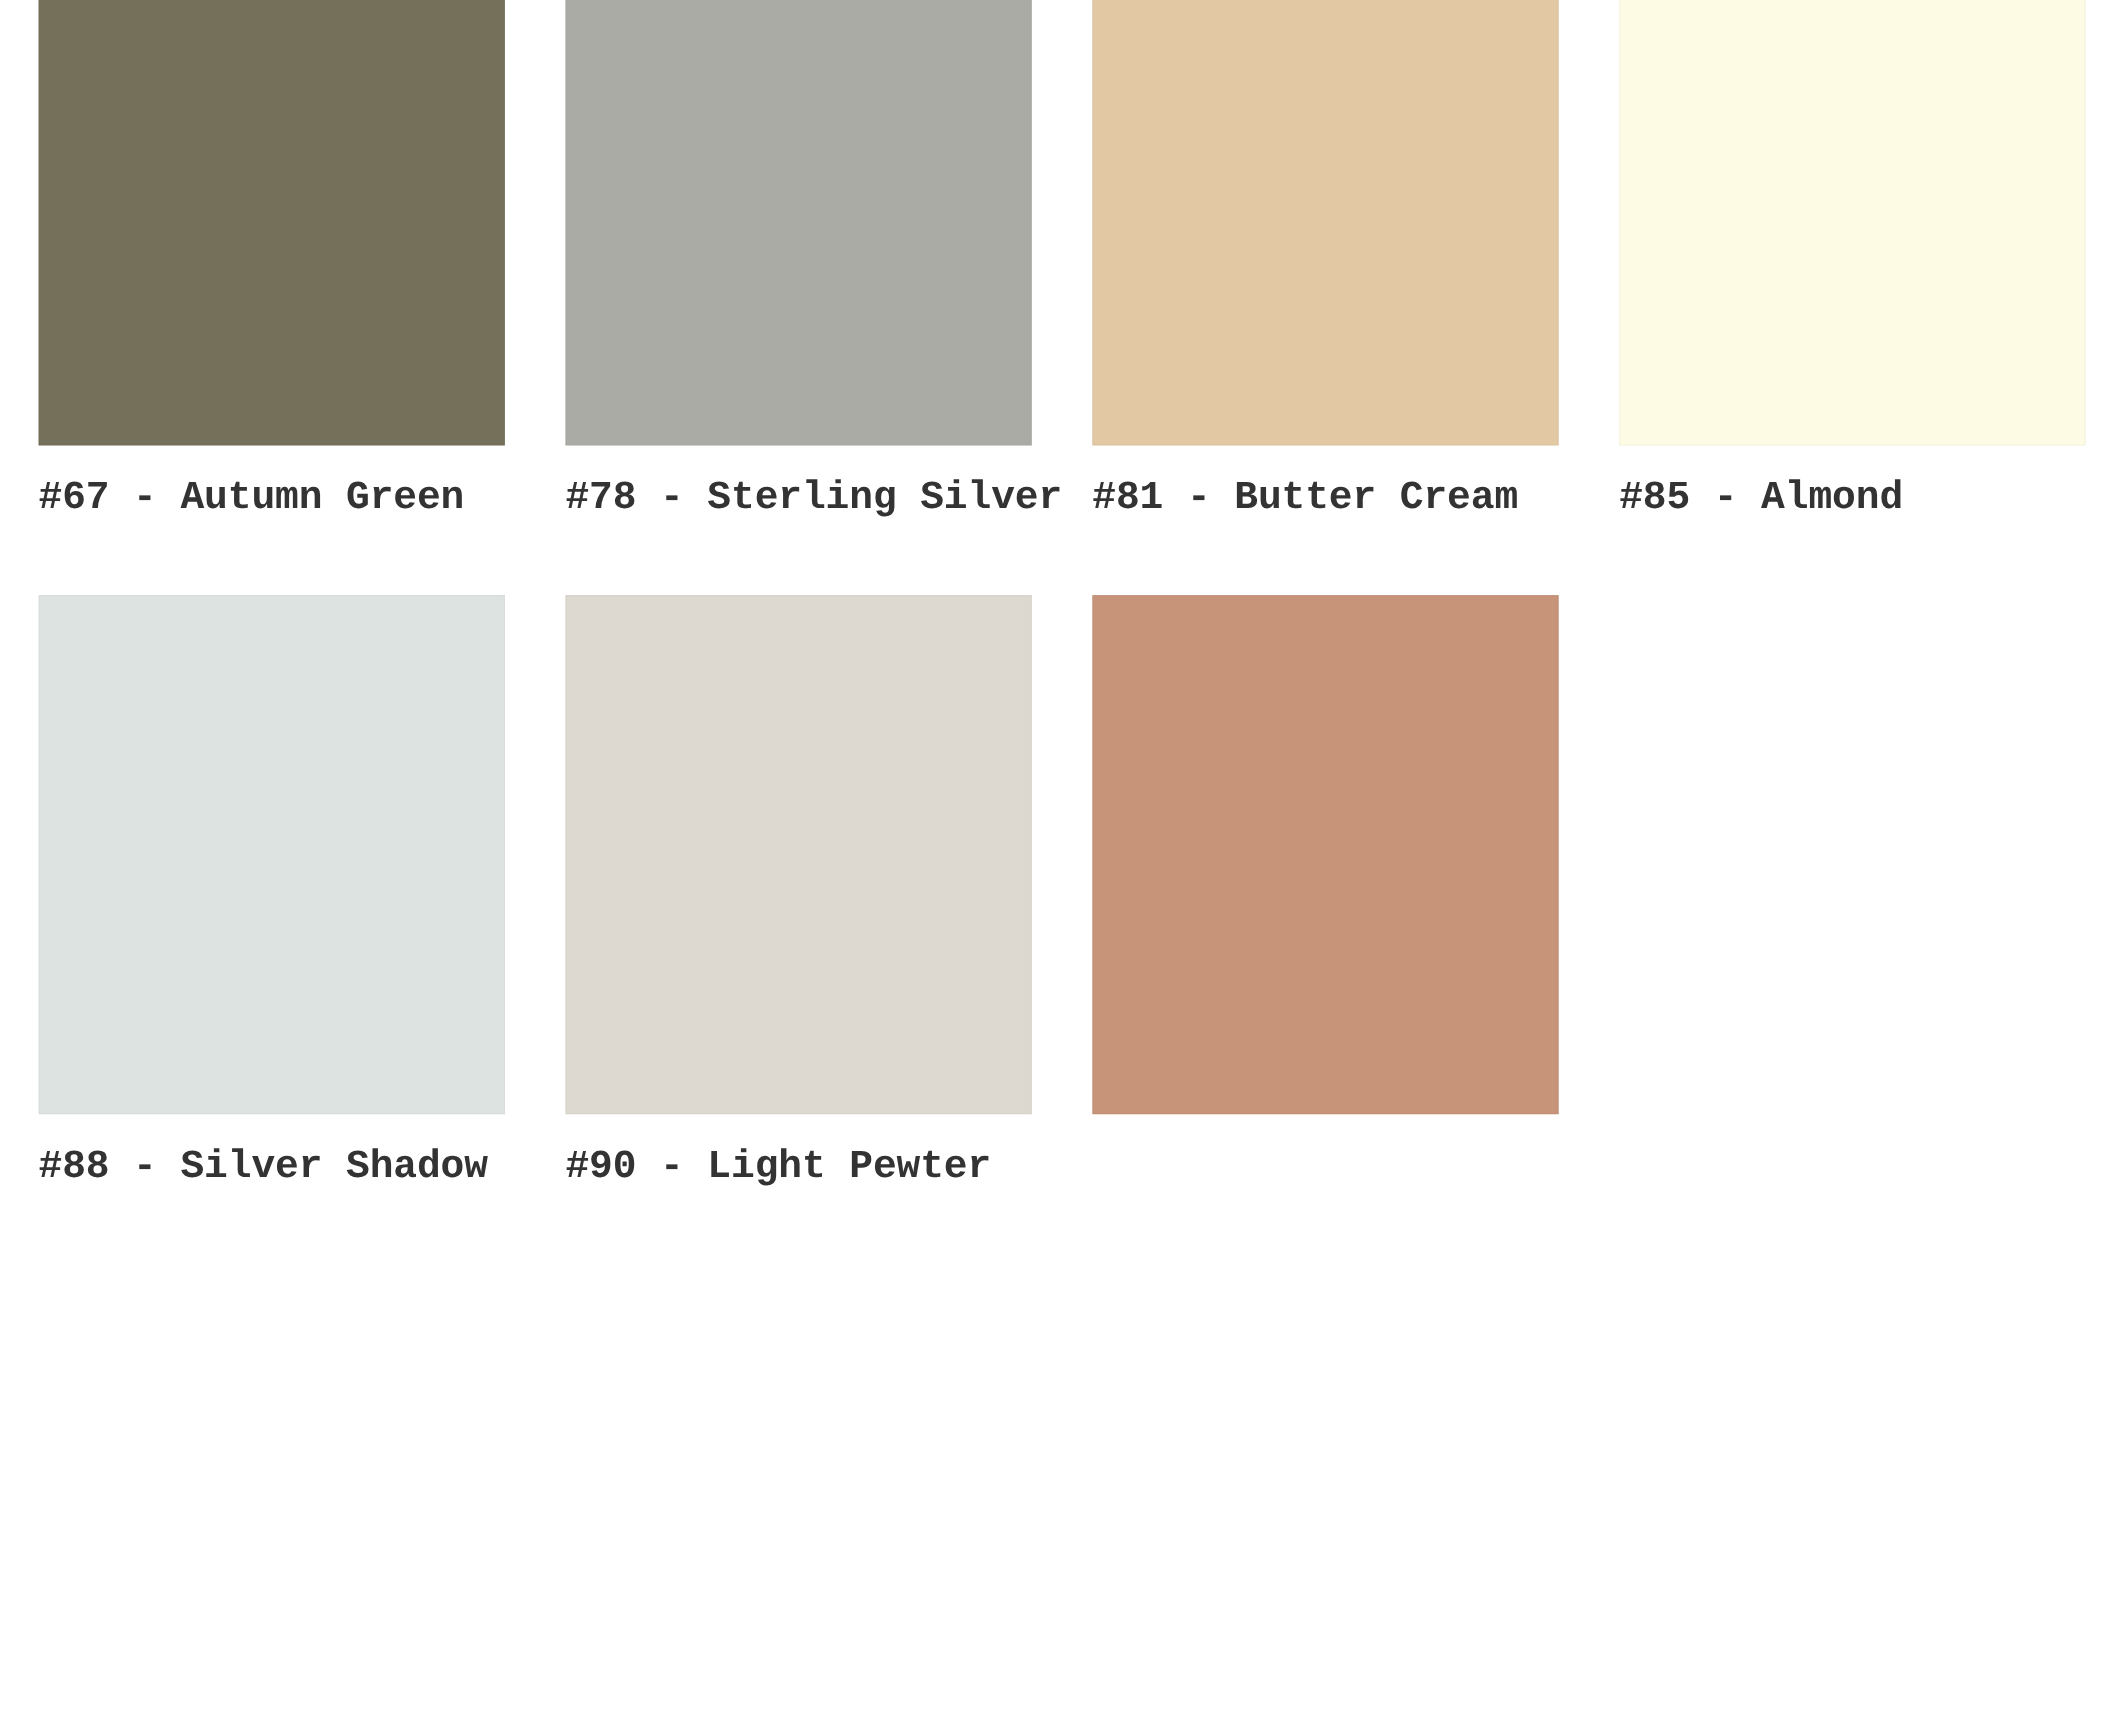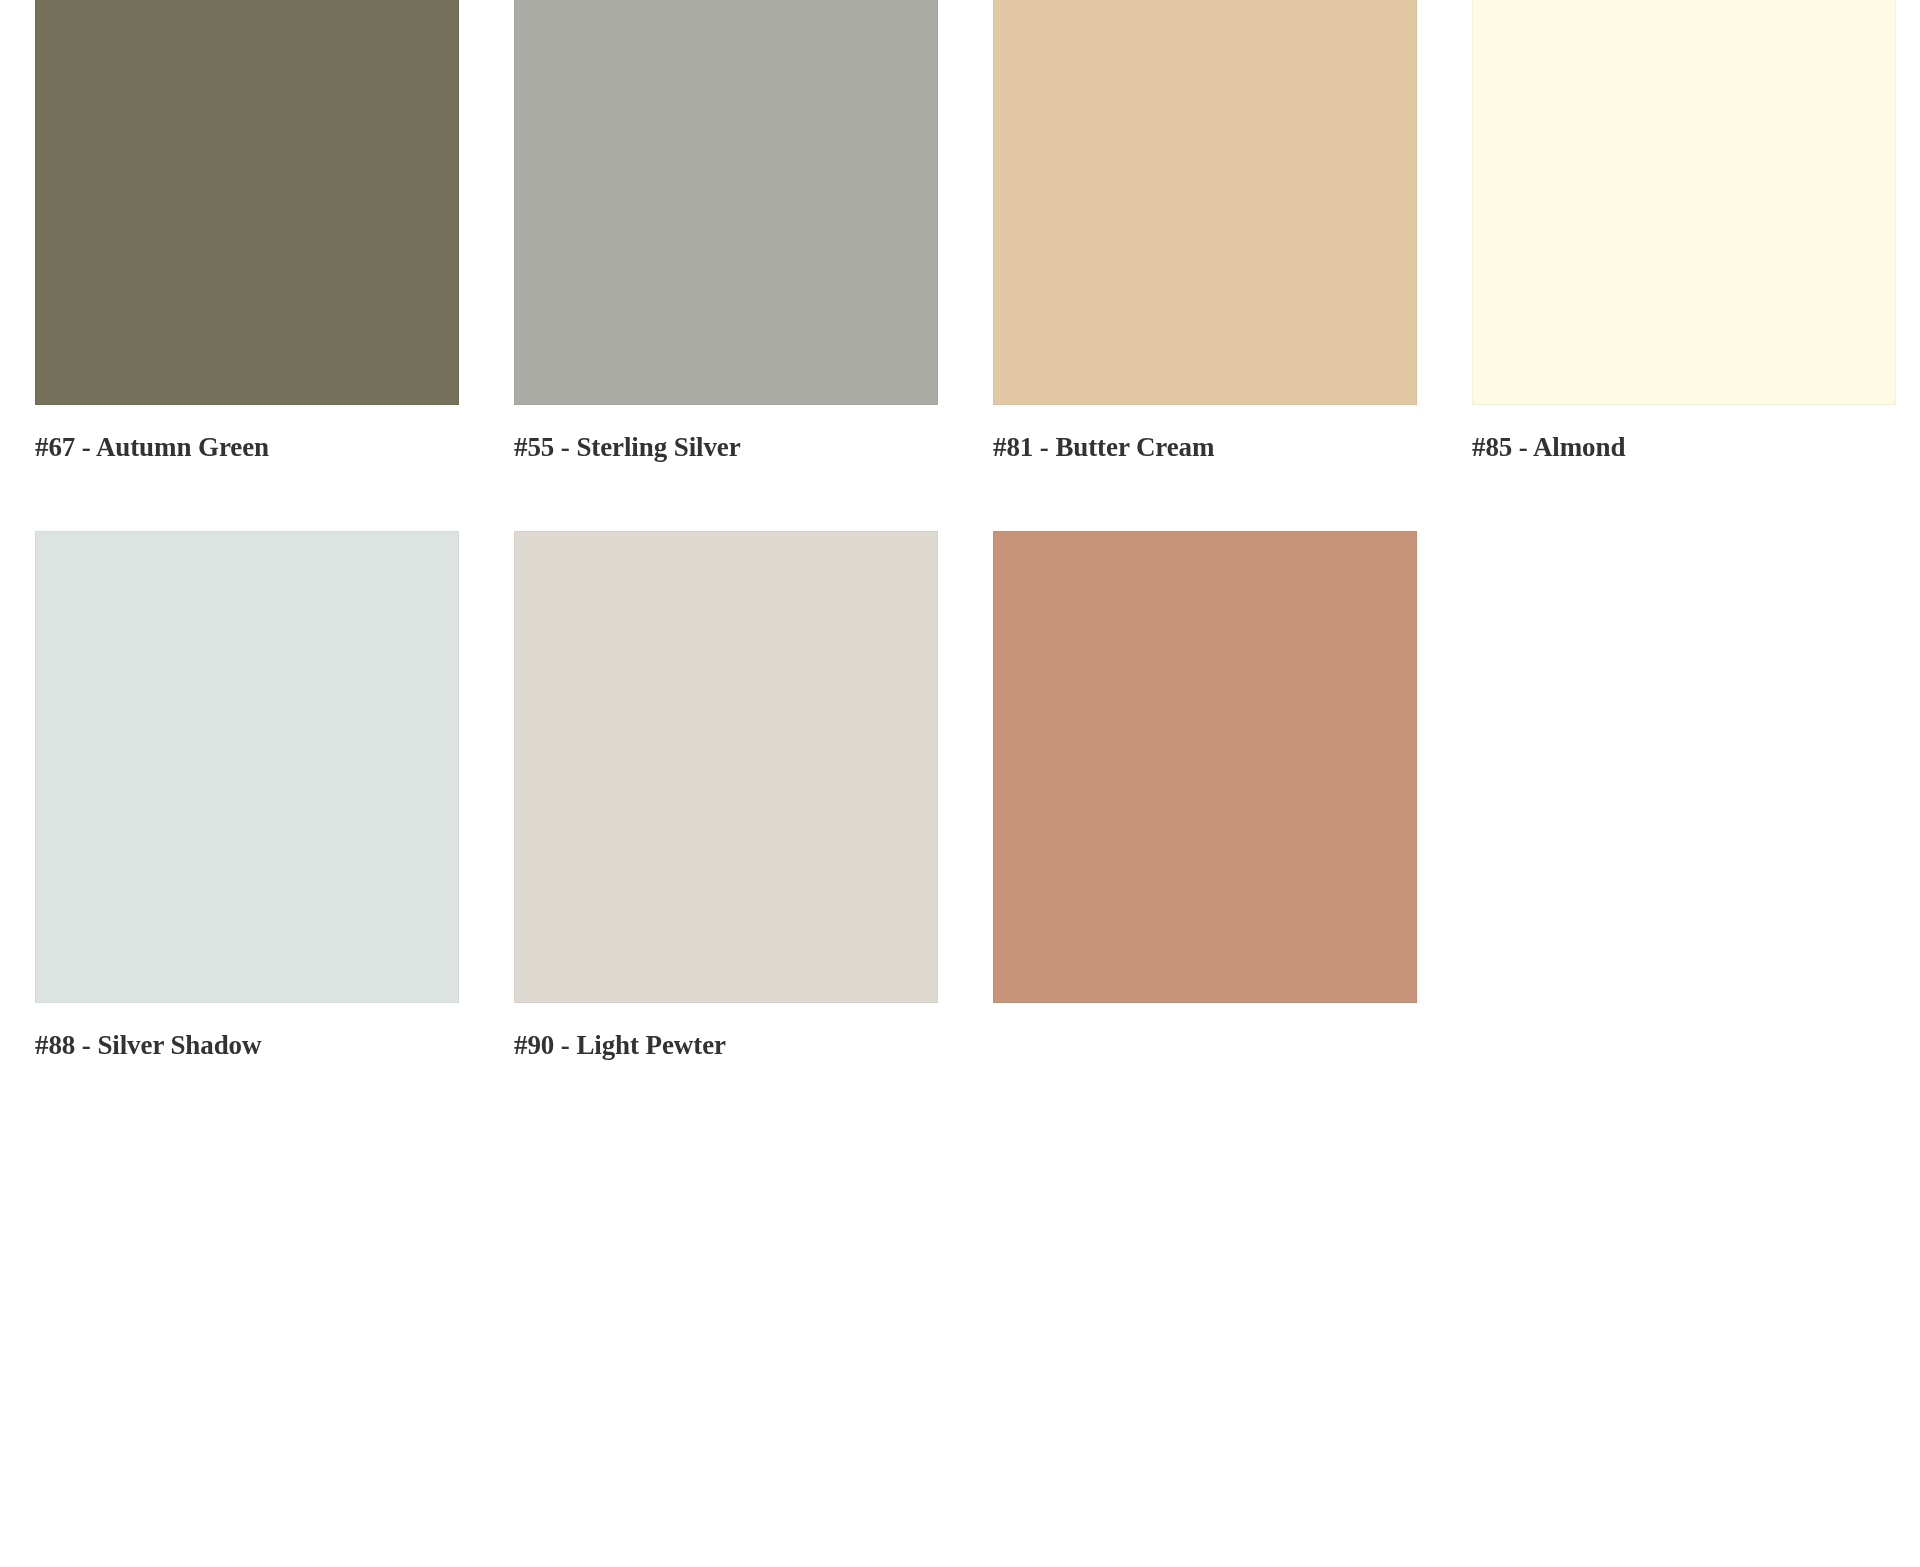--- a/index.html
+++ b/index.html
@@ -46,41 +46,41 @@
   .swatch-chip {
     width: 424px;
     height: 472px;
     display: block;
     box-shadow: inset 0 0 0 1px rgba(0, 0, 0, 0.035);
   }
 
   .swatch-label {
     display: block;
     margin-top: 27px;
-    font-family: Liberation Serif, serif;
-    font-size: 27px;
+    font-family: Liberation Mono, monospace;
+    font-size: 36px;
     font-weight: 700;
     letter-spacing: -0.1px;
     color: #333333;
     line-height: 1.15;
     white-space: nowrap;
   }
 </style>
 </head>
 <body>
 
 <div class="palette-viewport">
   <div class="palette-grid">
       <div class="swatch-card">
         <div class="swatch-chip" style="background-color: rgb(116, 112, 89);"></div>
         <div class="swatch-label">#67 - Autumn Green</div>
       </div>
       <div class="swatch-card">
         <div class="swatch-chip" style="background-color: rgb(171, 171, 165);"></div>
-        <div class="swatch-label">#55 - Sterling Silver</div>
+        <div class="swatch-label">#78 - Sterling Silver</div>
       </div>
       <div class="swatch-card">
         <div class="swatch-chip" style="background-color: rgb(226, 201, 164);"></div>
         <div class="swatch-label">#81 - Butter Cream</div>
       </div>
       <div class="swatch-card">
         <div class="swatch-chip" style="background-color: rgb(253, 251, 227);"></div>
         <div class="swatch-label">#85 - Almond</div>
       </div>
       <div class="swatch-card">

